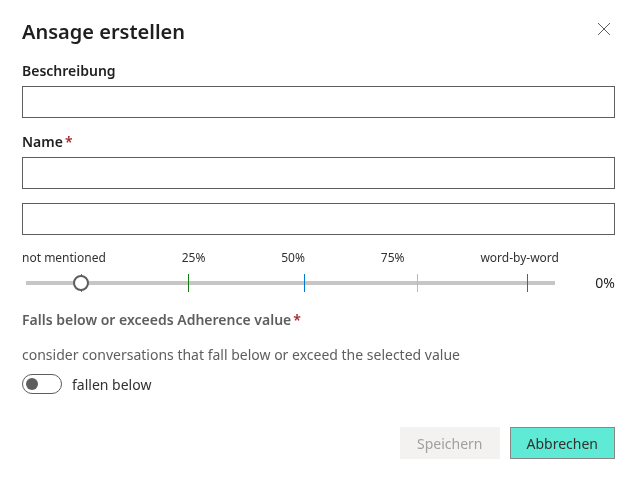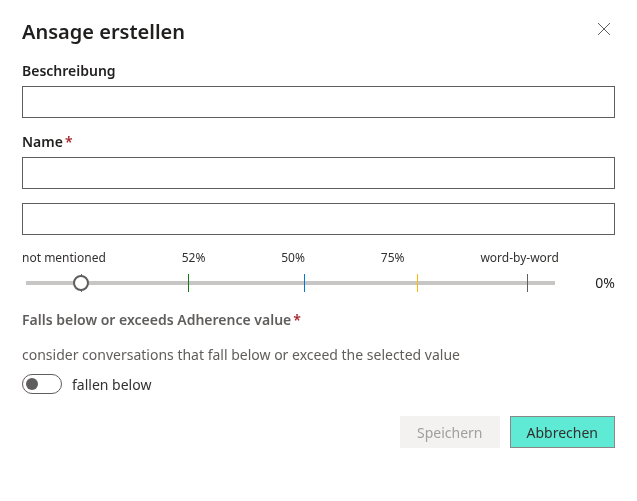--- a/index.html
+++ b/index.html
@@ -136,21 +136,21 @@
     left: 3px; top: 50%;
     transform: translateY(-50%);
     width: 12px; height: 12px;
     background: #605e5c;
     border-radius: 50%;
   }
   .toggle-label { color: #323130; }
   .footer {
     position: absolute;
     right: 22px;
-    bottom: 53px;
+    bottom: 42px;
     display: flex;
     gap: 10px;
   }
   .btn {
     min-width: 84px;
     height: 32px;
     padding: 0 16px;
     font-family: inherit;
     font-size: 14px;
     border: 1px solid #8a8886;
@@ -195,21 +195,21 @@
 
   <div class="field">
     <input type="text" class="text-input" value="" style="">
   </div>
 
   <div class="slider-section">
     <div class="slider-wrap">
       <div class="slider-area">
         <div class="slider-labels">
           <span>not mentioned</span>
-          <span>52%</span>
+          <span>25%</span>
           <span>50%</span>
           <span>75%</span>
           <span>word-by-word</span>
         </div>
         <div class="slider-track-wrap">
           <div class="slider-track"></div>
           <div class="slider-tick" style="left:11%"></div>
           <div class="slider-tick c25" style="left:31%"></div>
           <div class="slider-tick c50" style="left:52.5%"></div>
           <div class="slider-tick c75" style="left:73.5%"></div>

